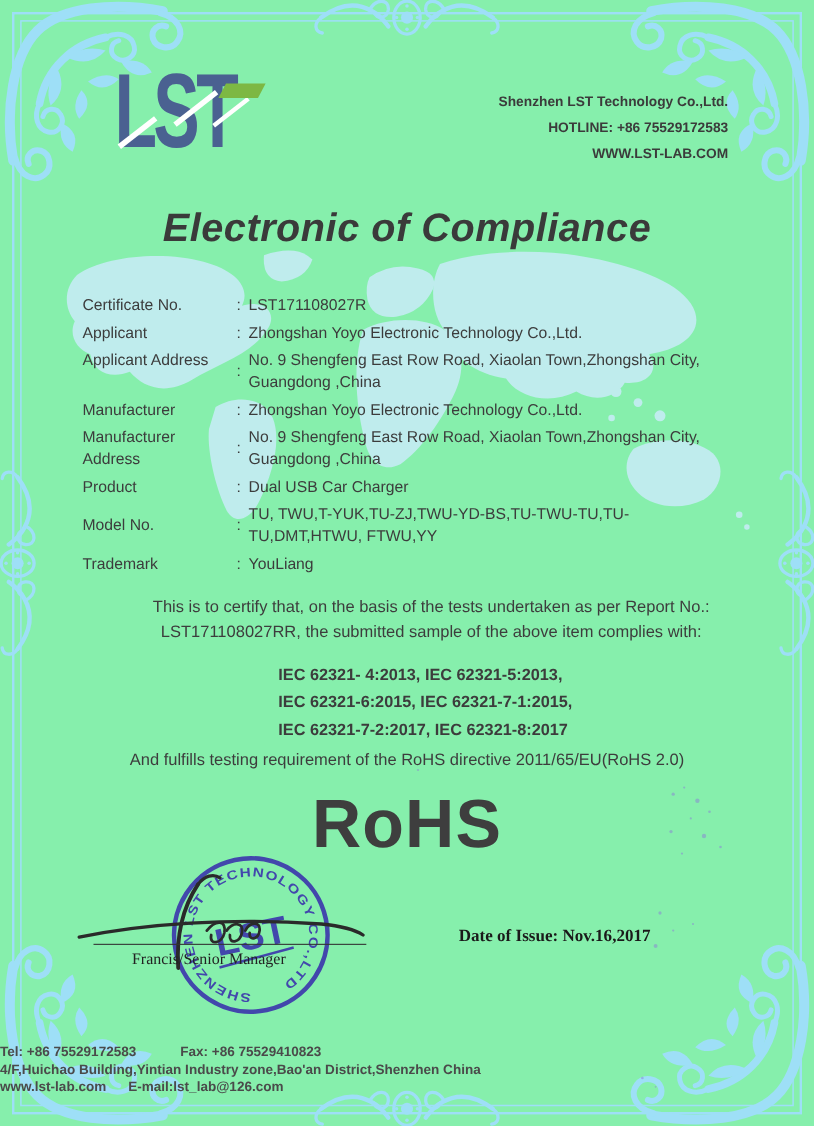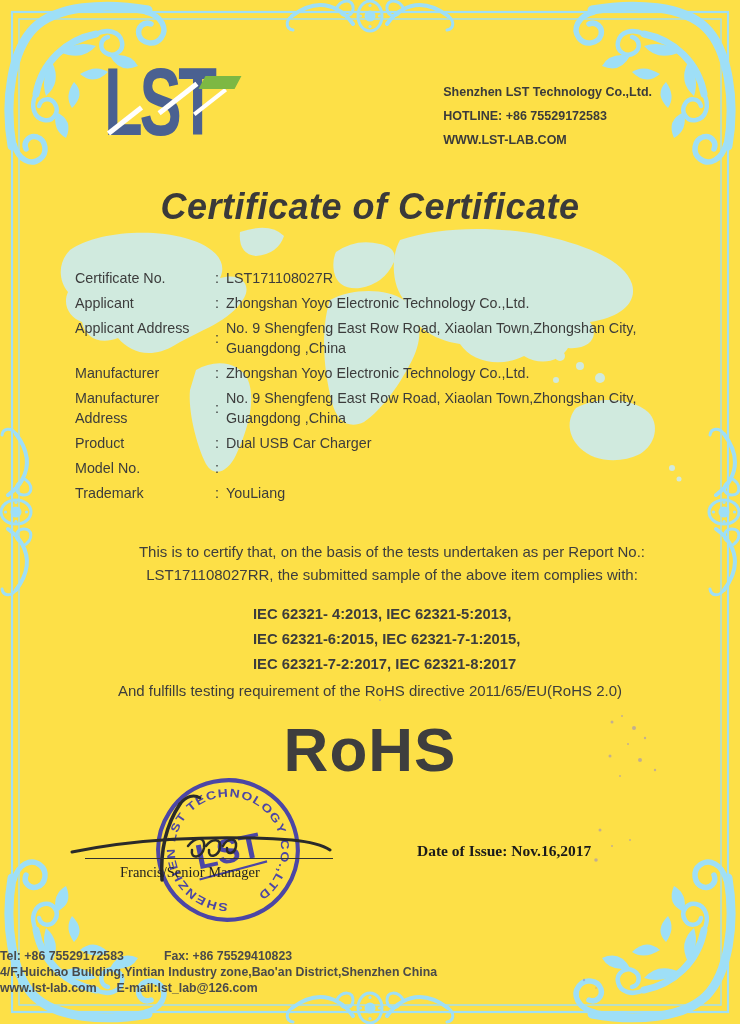--- a/index.html
+++ b/index.html
@@ -1,36 +1,36 @@
 <!DOCTYPE html>
 <html><head>
 <meta charset="utf-8">
 <style>
   html,body{margin:0;padding:0;background:#e8e8e8;}
-  .page{position:relative;width:740px;height:1024px;background:#fde047;overflow:hidden;
+  .page{position:relative;width:740px;height:1024px;background:#86efac;overflow:hidden;
         font-family:"Liberation Sans", sans-serif;color:#3c3c3c;}
   .layer{position:absolute;inset:0;pointer-events:none;}
   .content{position:absolute;inset:0;z-index:2;}
 
   
   .st{stroke:#9edff7;fill:none;stroke-linecap:round;}
   .fl{fill:#9edff7;}
 
   
   .logo{position:absolute;left:104px;top:56px;width:170px;height:92px;}
   .logo .txt{position:absolute;left:0;top:0;font-size:96px;line-height:92px;font-weight:bold;
              color:#4a6191;letter-spacing:-5px;transform:scaleX(0.66);transform-origin:0 0;}
   .logo .cut{position:absolute;background:#ffffff;z-index:3;}
   .cut1{left:0px;top:62px;width:42px;height:5px;transform:rotate(-38deg);}
   .cut2{left:50px;top:40px;width:48px;height:5px;transform:rotate(-38deg);}
   .cut3{left:86px;top:44px;width:40px;height:4px;transform:rotate(-38deg);}
   .accent{position:absolute;left:98px;top:20px;width:36px;height:13px;background:#7db843;
           transform:skewX(-28deg);z-index:4;}
 
-  .contact{position:absolute;right:88px;top:80px;font-size:12.5px;
+  .contact{position:absolute;right:78px;top:80px;text-align:right;font-size:12.5px;
            font-weight:bold;color:#3b3b3b;line-height:24px;}
 
   .title{position:absolute;left:0;top:186px;width:100%;text-align:center;font-size:36px;
          font-style:italic;font-weight:bold;color:#3a3a3a;letter-spacing:0.5px;}
 
   .fields{position:absolute;left:75px;top:268px;width:600px;}
   .frow{display:grid;grid-template-columns:133px 18px 1fr;margin-bottom:5px;
         font-size:14.3px;font-weight:normal;line-height:20px;color:#3c3c3c;}
   .frow .colon{text-align:center;}
   .frow .val{max-width:452px;}
@@ -155,21 +155,21 @@
       <div class="cut cut3"></div>
       <div class="accent"></div>
     </div>
 
     <div class="contact">
       <div>Shenzhen LST Technology Co.,Ltd.</div>
       <div>HOTLINE: +86 75529172583</div>
       <div>WWW.LST-LAB.COM</div>
     </div>
 
-    <div class="title">Certificate of Certificate</div>
+    <div class="title">Electronic of Compliance</div>
 
     <div class="fields">
       <div class="frow">
         <span>Certificate No.</span>
         <span class="colon">:</span>
         <span class="val">LST171108027R</span>
       </div>
       <div class="frow">
         <span>Applicant</span>
         <span class="colon">:</span>
@@ -191,20 +191,21 @@
         <span class="val">No. 9 Shengfeng East Row Road, Xiaolan Town,Zhongshan City, Guangdong ,China</span>
       </div>
       <div class="frow">
         <span>Product</span>
         <span class="colon">:</span>
         <span class="val">Dual USB Car Charger</span>
       </div>
       <div class="frow">
         <span style="align-self:center">Model No.</span>
         <span class="colon" style="align-self:center">:</span>
+        <span class="val">TU, TWU,T-YUK,TU-ZJ,TWU-YD-BS,TU-TWU-TU,TU-TU,DMT,HTWU, FTWU,YY</span>
       </div>
       <div class="frow">
         <span>Trademark</span>
         <span class="colon">:</span>
         <span class="val">YouLiang</span>
       </div>
     </div>
 
     <div class="certify">
       <div>This is to certify that, on the basis of the tests undertaken as per Report No.:</div>

